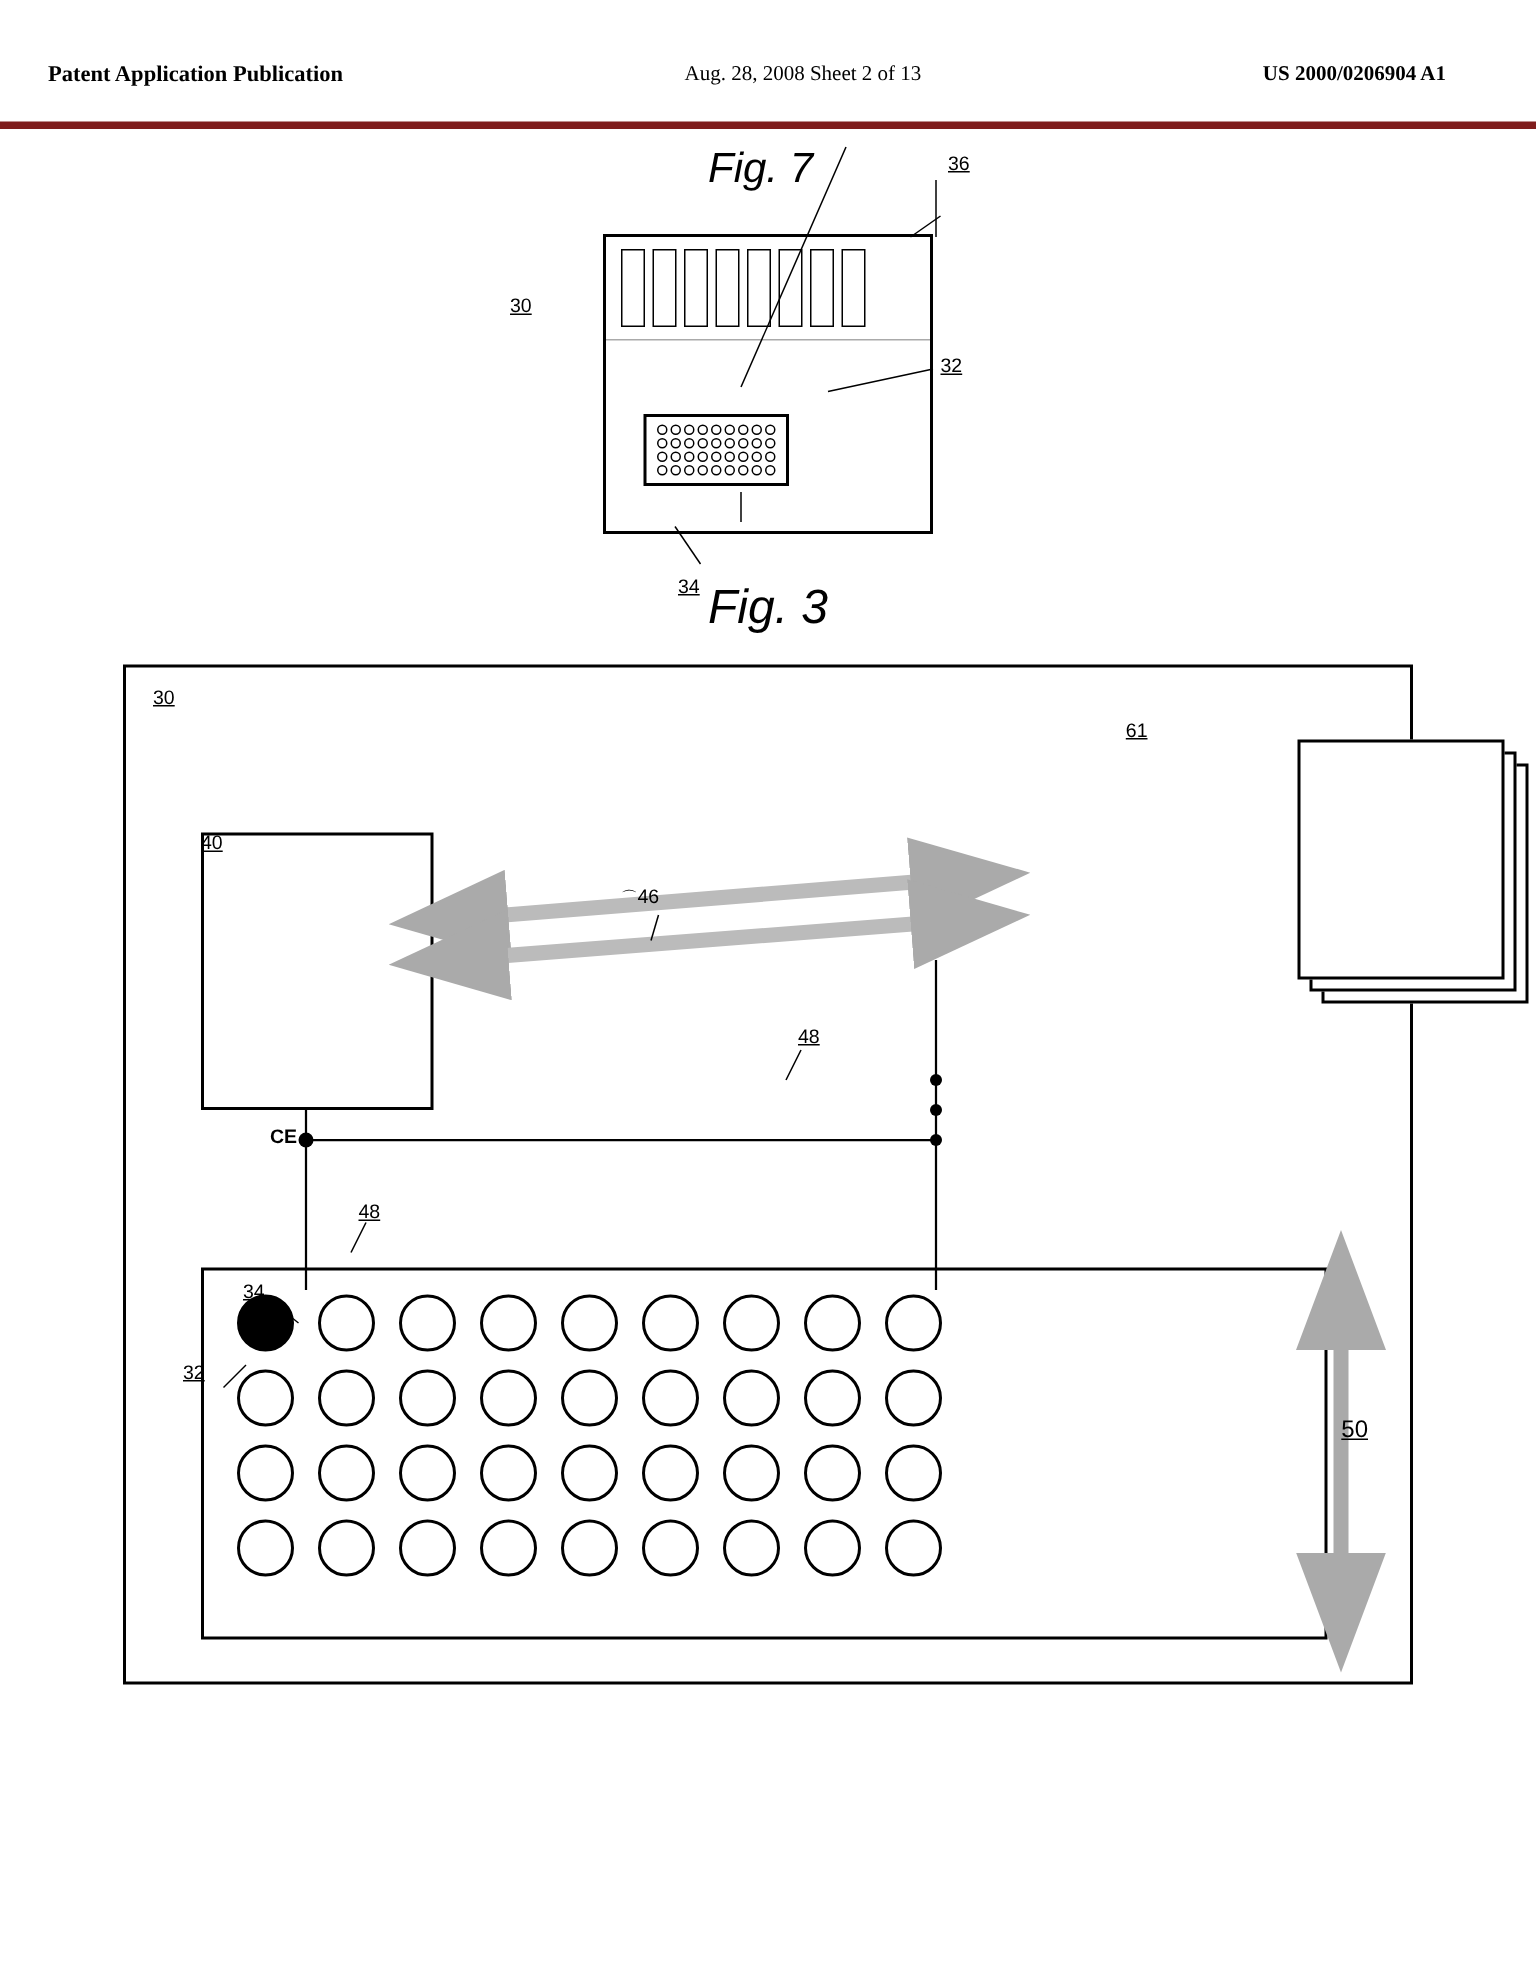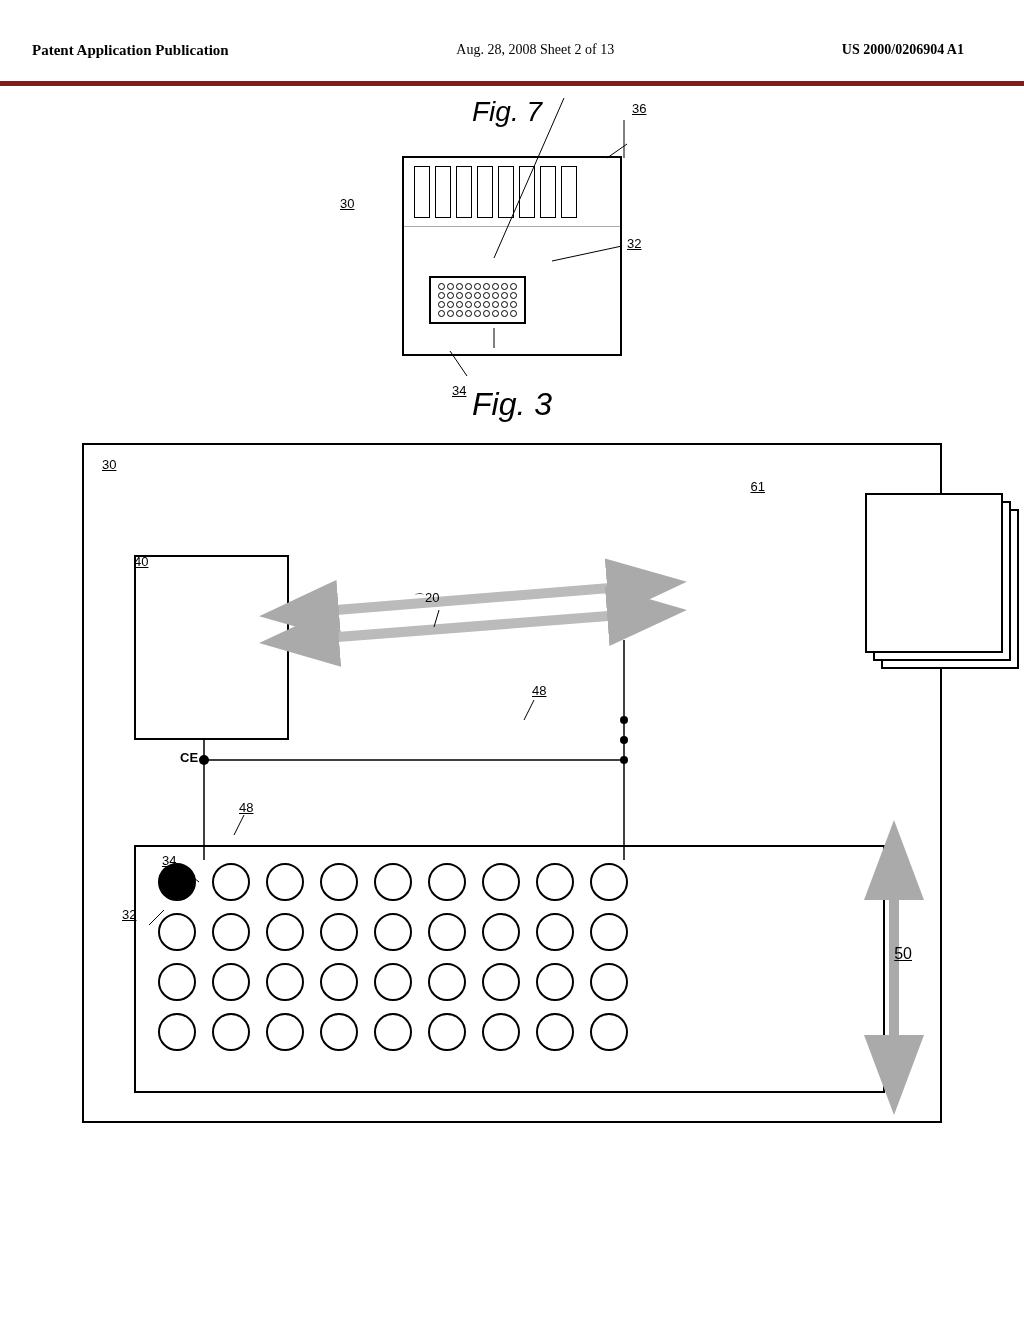--- a/index.html
+++ b/index.html
@@ -297,21 +297,21 @@
       <line x1="450" y1="255" x2="440" y2="275" stroke="#000" stroke-width="1"></line>
 
       <line x1="160" y1="370" x2="150" y2="390" stroke="#000" stroke-width="1"></line>
 
       <line x1="100" y1="425" x2="115" y2="437" stroke="#000" stroke-width="1"></line>
 
       <line x1="65" y1="480" x2="80" y2="465" stroke="#000" stroke-width="1"></line>
     </svg>
 
     <div style="position:absolute;left:330px;top:145px;font-size:13px;font-family:Arial,sans-serif;">
-      <span style="font-size:11px;">⌒</span><span>20</span>
+      <span style="font-size:11px;">⌒</span><span>46</span>
     </div>
 
     <div style="position:absolute;left:448px;top:238px;font-size:13px;font-family:Arial,sans-serif;text-decoration:underline;">48</div>
 
     <div style="position:absolute;left:155px;top:355px;font-size:13px;font-family:Arial,sans-serif;text-decoration:underline;">48</div>
 
     <div style="position:absolute;left:78px;top:408px;font-size:13px;font-family:Arial,sans-serif;text-decoration:underline;">34</div>
 
     <div style="position:absolute;left:38px;top:462px;font-size:13px;font-family:Arial,sans-serif;"><span style="text-decoration:underline;">32</span></div>
 

